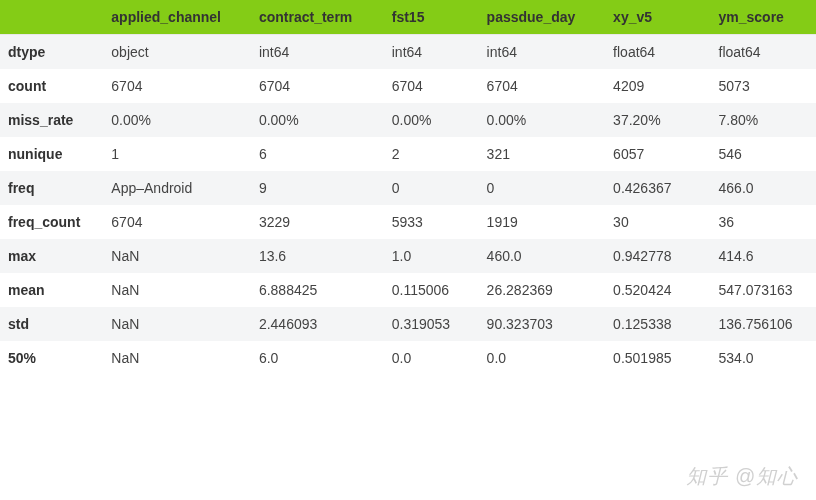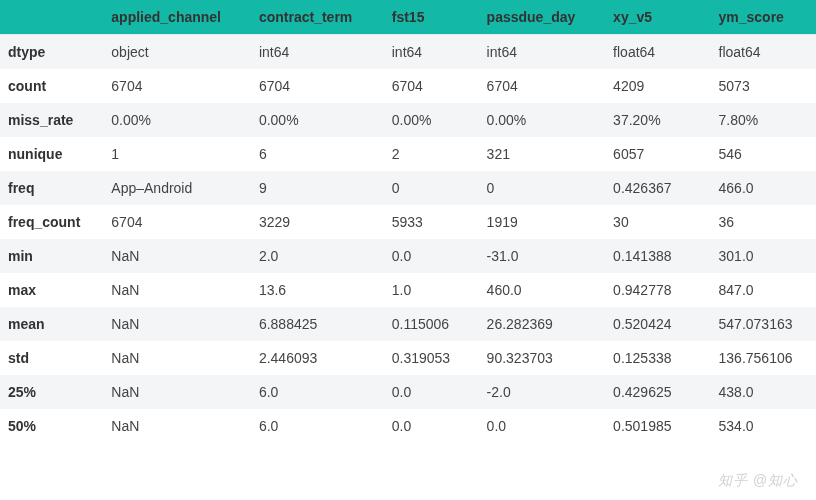--- a/index.html
+++ b/index.html
@@ -24,21 +24,21 @@
     }
     th, td {
       padding: 9px 8px;
       text-align: left;
       white-space: nowrap;
       overflow: hidden;
     }
     thead th {
       font-weight: 600;
       color: #333;
-      background: #14b8a6;
+      background: #84cc16;
       border-bottom: 1px solid #e8e8e8;
     }
     thead th:first-child {
       width: 96px;
     }
     tbody tr:nth-child(odd) {
       background: #f4f5f6;
     }
     tbody tr:nth-child(even) {
       background: #fff;
@@ -61,21 +61,21 @@
     col.c5 { width: 100px; }
     col.c6 { width: 100px; }
     
     thead th { vertical-align: bottom; }
     thead th.right { text-align: left; padding-right: 14px; }
     .watermark {
       position: absolute;
       right: 18px;
       bottom: 10px;
       color: rgba(120,120,120,0.35);
-      font-size: 14px;
+      font-size: 20px;
       font-style: italic;
       pointer-events: none;
       letter-spacing: 1px;
     }
   </style>
 </head>
 <body>
 
 <table>
   <colgroup>
@@ -148,65 +148,47 @@
       <tr>
         <th>freq_count</th>
         <td>6704</td>
         <td>3229</td>
         <td>5933</td>
         <td>1919</td>
         <td>30</td>
         <td>36</td>
       </tr>
       <tr>
-        <th>min</th>
-        <td>NaN</td>
-        <td>2.0</td>
-        <td>0.0</td>
-        <td>-31.0</td>
-        <td>0.141388</td>
-        <td>301.0</td>
-      </tr>
-      <tr>
         <th>max</th>
         <td>NaN</td>
         <td>13.6</td>
         <td>1.0</td>
         <td>460.0</td>
         <td>0.942778</td>
-        <td>847.0</td>
+        <td>414.6</td>
       </tr>
       <tr>
         <th>mean</th>
         <td>NaN</td>
         <td>6.888425</td>
         <td>0.115006</td>
         <td>26.282369</td>
         <td>0.520424</td>
         <td>547.073163</td>
       </tr>
       <tr>
         <th>std</th>
         <td>NaN</td>
         <td>2.446093</td>
         <td>0.319053</td>
         <td>90.323703</td>
         <td>0.125338</td>
         <td>136.756106</td>
       </tr>
       <tr>
-        <th>25%</th>
-        <td>NaN</td>
-        <td>6.0</td>
-        <td>0.0</td>
-        <td>-2.0</td>
-        <td>0.429625</td>
-        <td>438.0</td>
-      </tr>
-      <tr>
         <th>50%</th>
         <td>NaN</td>
         <td>6.0</td>
         <td>0.0</td>
         <td>0.0</td>
         <td>0.501985</td>
         <td>534.0</td>
       </tr>
     </tbody>
 </table>

